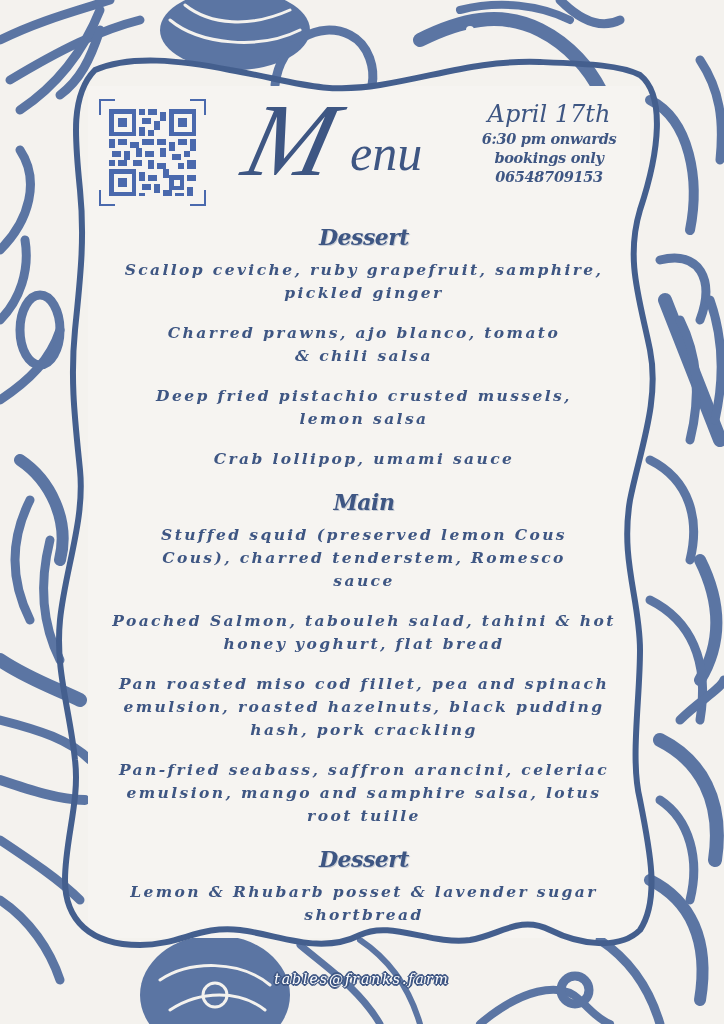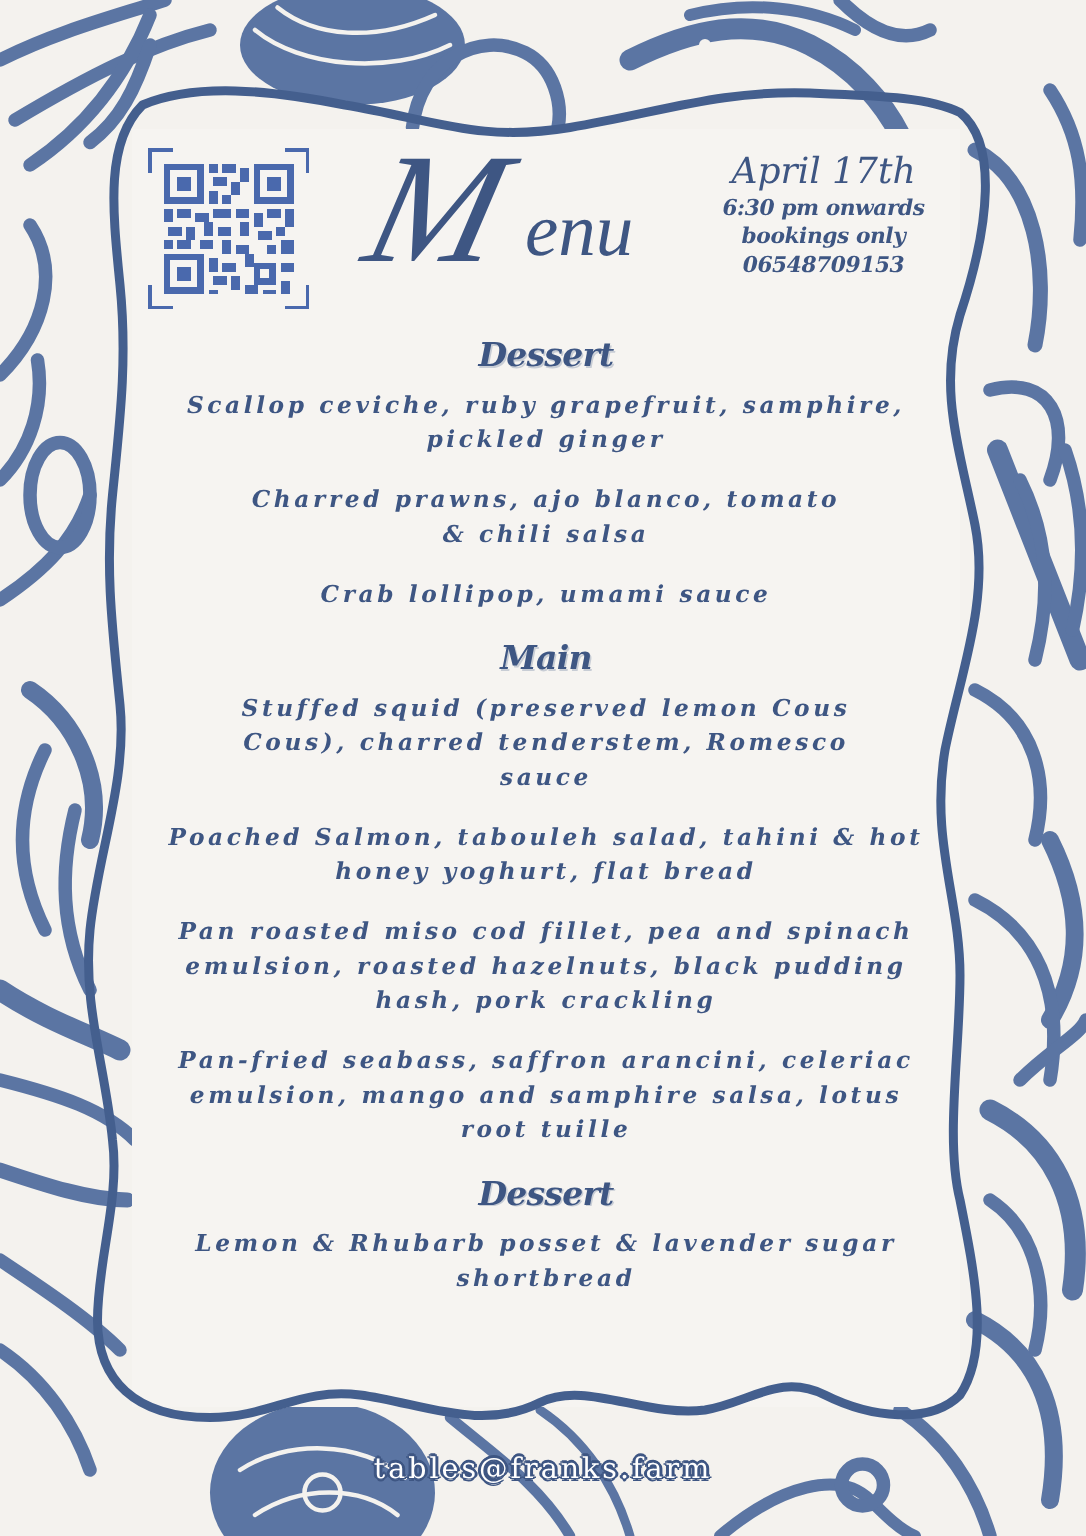--- a/index.html
+++ b/index.html
@@ -80,21 +80,22 @@
     color: #3e5683;
     margin: 17px auto;
   }
   .item + .item { margin-top: 13px; }
   .section-title + .item { margin-top: 6px; }
   .item + .section-title { margin-top: 8px; }
   .email {
     position: absolute; left: 200px; top: 964px; width: 324px;
     text-align: center;
     font-family: "DejaVu Serif", serif;
-    font-size: 19px; line-height: 30px;
+    font-style: italic;
+    font-size: 14px; line-height: 30px;
     color: #ffffff;
     letter-spacing: 2px;
     text-shadow:
       -1px -1px 0 #3e5683, 1px -1px 0 #3e5683,
       -1px 1px 0 #3e5683, 1px 1px 0 #3e5683,
       0 2px 0 #3e5683, 2px 0 0 #3e5683, -2px 0 0 #3e5683, 0 -2px 0 #3e5683;
   }
 </style>
 </head>
 <body>
@@ -261,20 +262,21 @@
   <div class="event-date">April 17th</div>
   <div class="event-line">6:30 pm onwards</div>
   <div class="event-line">bookings only</div>
   <div class="event-line">06548709153</div>
 </div>
 
 <div class="menu-body">
   <div class="section-title">Dessert</div>
   <div class="item" style="width:480px">Scallop ceviche, ruby grapefruit, samphire, pickled ginger</div>
   <div class="item" style="width:400px">Charred prawns, ajo blanco, tomato &amp; chili salsa</div>
+  <div class="item" style="width:420px">Deep fried pistachio crusted mussels, lemon salsa</div>
   <div class="item" style="width:420px">Crab lollipop, umami sauce</div>
 
   <div class="section-title">Main</div>
   <div class="item" style="width:460px">Stuffed squid (preserved lemon Cous Cous), charred tenderstem, Romesco sauce</div>
   <div class="item" style="width:510px">Poached Salmon, tabouleh salad, tahini &amp; hot honey yoghurt, flat bread</div>
   <div class="item" style="width:540px">Pan roasted miso cod fillet, pea and spinach emulsion, roasted hazelnuts, black pudding hash, pork crackling</div>
   <div class="item" style="width:520px">Pan-fried seabass, saffron arancini, celeriac emulsion, mango and samphire salsa, lotus root tuille</div>
 
   <div class="section-title">Dessert</div>
   <div class="item" style="width:480px">Lemon &amp; Rhubarb posset &amp; lavender sugar shortbread</div>

